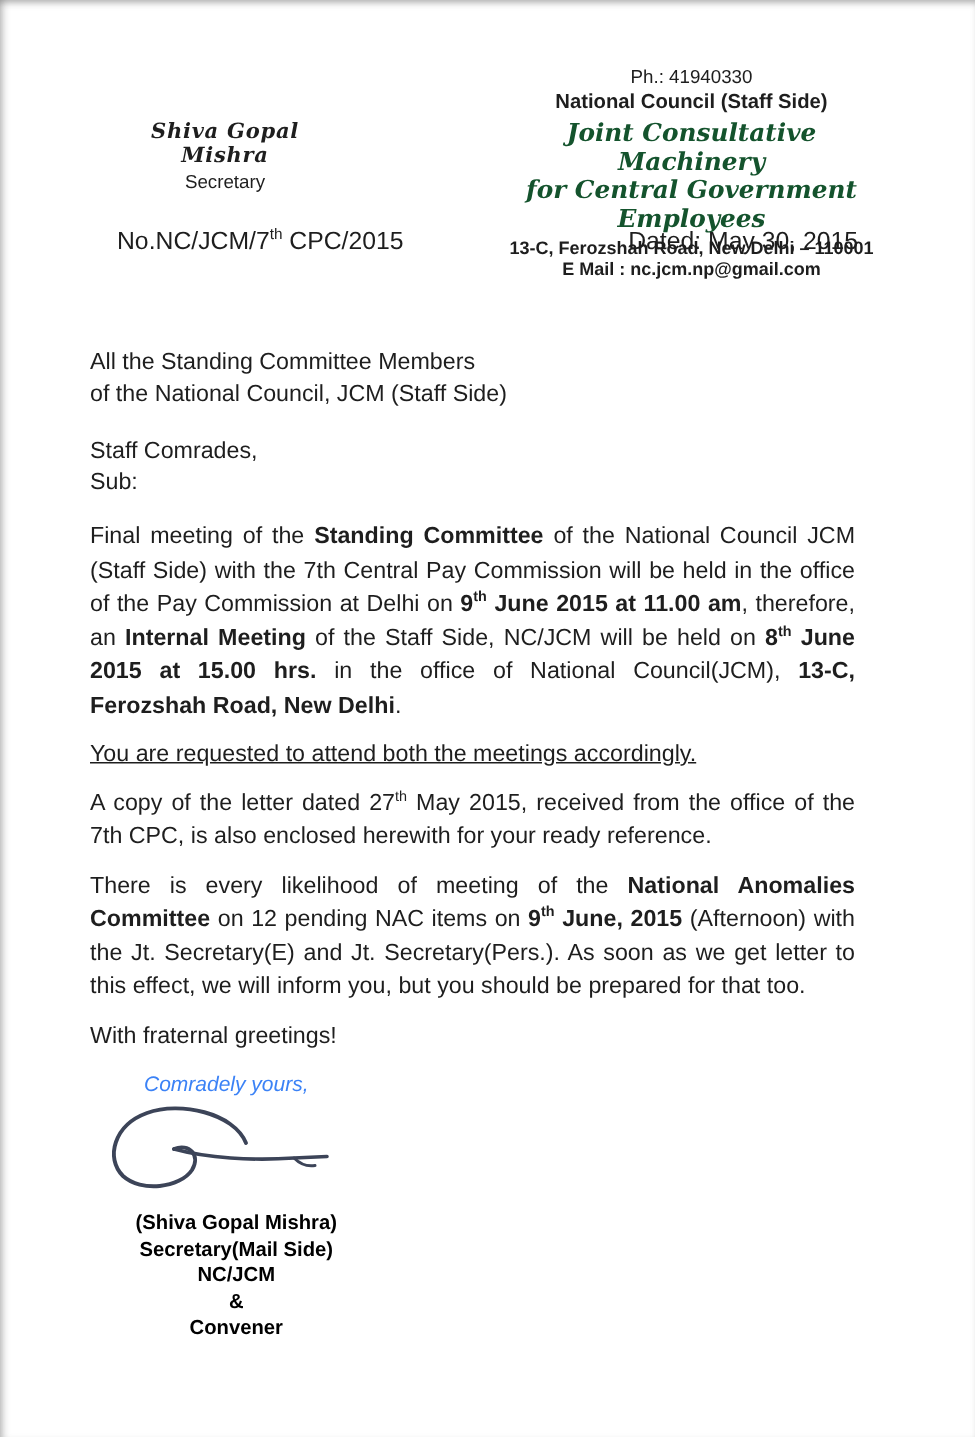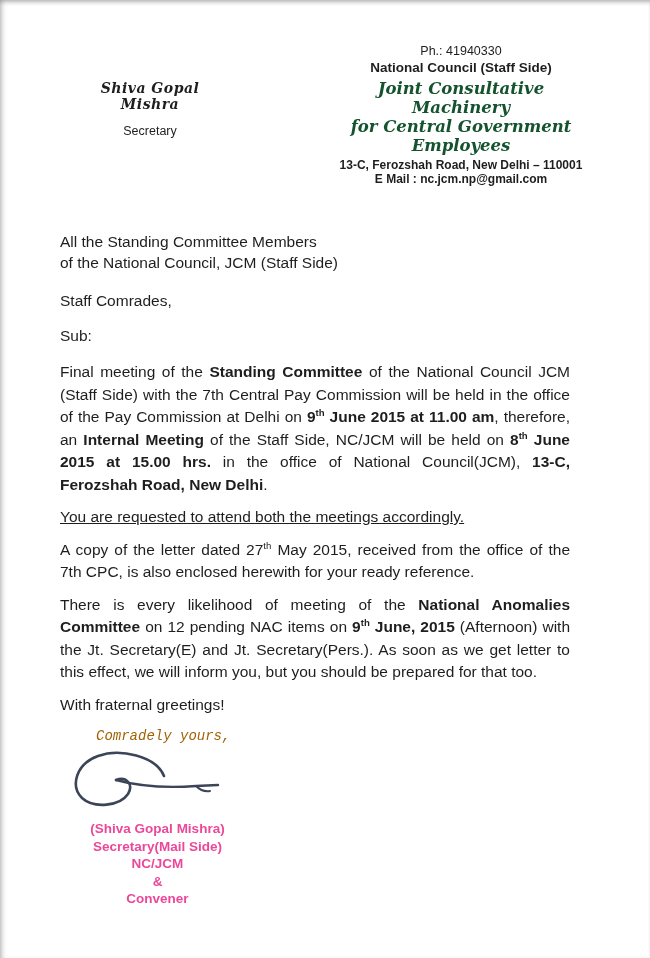--- a/index.html
+++ b/index.html
@@ -14,21 +14,21 @@
     box-shadow: inset 0 4px 4px -2px rgba(120,120,120,.55), inset 5px 0 5px -3px rgba(120,120,120,.45);
   }
   
   .lh-left {
     position:absolute; left:80px; top:80px; width:140px; text-align:center;
   }
   .lh-left .script-name {
     font-family:"DejaVu Serif","Liberation Serif",serif;
     font-style:italic; font-weight:bold; font-size:14px; letter-spacing:.5px;
   }
-  .lh-left .sec-title { font-size:12.5px; margin-top:12px; }
+  .lh-left .sec-title { font-size:12.5px; margin-top:2px; }
   .lh-right {
     position:absolute; left:328px; top:44px; width:266px; text-align:center;
   }
   .lh-right .phone { font-size:12.5px; }
   .lh-right .org   { font-size:13.5px; font-weight:bold; margin-top:2px; }
   .lh-right .machinery, .lh-right .forline {
     font-family:"DejaVu Serif","Liberation Serif",serif;
     font-style:italic; font-weight:bold; font-size:16.5px; color:#14532d;
   }
   .lh-right .machinery { margin-top:4px; }
@@ -37,55 +37,59 @@
   
   .ref-row {
     position:absolute; left:78px; right:78px; top:152px;
     display:flex; justify-content:space-between;
     font-size:16.5px;
   }
   
   .content { position:absolute; left:60px; right:80px; top:231px; font-size:15.5px; }
   .recipient div { line-height:21px; }
   .salutation { margin-top:17px; line-height:21px; }
-  .subject    { margin-top:14px; line-height:21px; }
+  .subject    { line-height:21px; }
   .paras { margin-top:15px; }
   .paras p { margin:0 0 10px 0; line-height:22.5px; text-align:justify; }
   .paras p.noj { text-align:left;text-decoration:underline; }
   .b { font-weight:bold; }
   sup { font-size:.62em; line-height:0; vertical-align:super; }
   .greeting { margin-top:8px; line-height:22.5px; }
   
   .sig-block { margin-top:12px; width:195px; }
   .valediction {
-    font-family:Liberation Mono, monospace;
-    font-style:italic; font-size:14px; color:#a16207; padding-left:36px;
+    font-family:Liberation Sans, sans-serif;
+    font-style:italic; font-size:14px; color:#3b82f6; padding-left:36px;
   }
   .signature { display:block; margin:2px 0 0 8px; }
-  .sig-names { text-align:center; font-weight:bold; font-size:13.5px; line-height:17.5px; color:#ec4899; }
+  .sig-names { text-align:center; font-weight:bold; font-size:13.5px; line-height:17.5px; color:#000000; }
 </style>
 </head>
 <body>
 
 <div class="page">
 
   <div class="lh-left">
     <div class="script-name">Shiva Gopal Mishra</div>
     <div class="sec-title">Secretary</div>
   </div>
 
   <div class="lh-right">
     <div class="phone">Ph.: 41940330</div>
     <div class="org">National Council (Staff Side)</div>
     <div class="machinery">Joint Consultative Machinery</div>
     <div class="forline">for Central Government Employees</div>
     <div class="addr">13-C, Ferozshah Road, New Delhi – 110001</div>
     <div class="email">E Mail : nc.jcm.np@gmail.com</div>
   </div>
 
+  <div class="ref-row">
+    <div><span>No.NC/JCM/7</span><sup>th</sup><span> CPC/2015</span></div>
+    <div>Dated: May 30, 2015</div>
+  </div>
 
   <div class="content">
     <div class="recipient">
       <div>All the Standing Committee Members</div>
       <div>of the National Council, JCM (Staff Side)</div>
     </div>
 
     <div class="salutation">Staff Comrades,</div>
 
     <div class="subject">Sub:</div>

